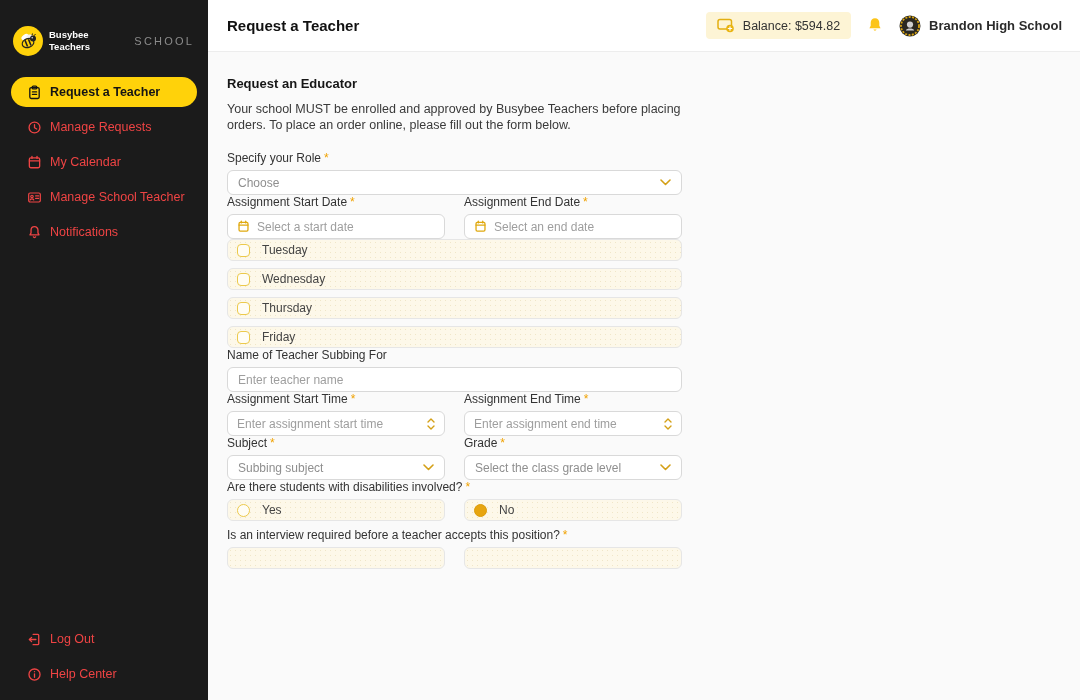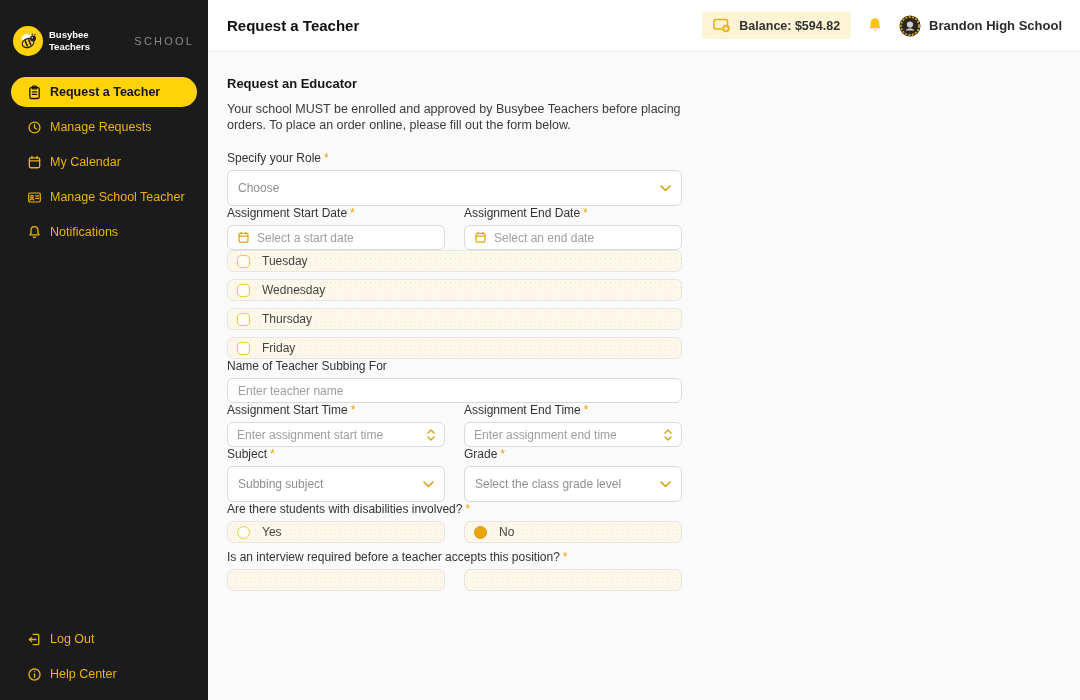--- a/index.html
+++ b/index.html
@@ -7,46 +7,46 @@
   body { font-family:"Liberation Sans","DejaVu Sans",sans-serif; background:#fafafa; }
   .app { display:flex; width:100%; height:100%; }
 
   
   .sidebar { width:208px; flex-shrink:0; background:#1b1b1b; color:#f2f2f2; display:flex; flex-direction:column; }
   .logo-row { display:flex; align-items:center; padding:26px 14px 0 13px; }
   .logo-circle { width:30px; height:30px; border-radius:50%; background:#ffd20a; display:flex; align-items:center; justify-content:center; flex-shrink:0; }
   .logo-text { margin-left:6px; font-size:9.5px; font-weight:700; line-height:1.25; color:#fff; }
   .portal-label { margin-left:auto; color:#8b8b8b; font-size:11px; letter-spacing:2.2px; }
   .nav { margin-top:21px; padding:0 11px; }
-  .nav-item { height:30px; display:flex; align-items:center; padding-left:16px; margin-bottom:5px; border-radius:16px; font-size:12.5px; color:#eab308; cursor:pointer; }
+  .nav-item { height:30px; display:flex; align-items:center; padding-left:16px; margin-bottom:5px; border-radius:16px; font-size:12.5px; color:#ef4444; cursor:pointer; }
   .nav-item .ni { width:15px; height:15px; margin-right:8px; flex-shrink:0; display:flex; }
   .nav-item.active { background:#ffd20a; color:#141414; font-weight:700; }
   .sidebar-footer { margin-top:auto; padding:0 1px 6px 11px; }
 
   
   .main { flex:1; min-width:0; display:flex; flex-direction:column; background:#fafafa; }
   .topbar { height:52px; flex-shrink:0; background:#fff; border-bottom:1px solid #ededed; display:flex; align-items:center; padding:0 18px 0 19px; }
   .page-title { font-size:15px; font-weight:700; color:#111; }
   .topbar-right { margin-left:auto; display:flex; align-items:center; gap:16px; }
-  .balance-badge { display:flex; align-items:center; gap:8px; background:#fdf4d5; border-radius:4px; padding:6px 11px; font-size:12.5px; font-weight:700; color:#333; cursor:pointer; }
+  .balance-badge { display:flex; align-items:center; gap:8px; background:#fdf4d5; border-radius:4px; padding:6px 11px; font-size:12.5px; font-weight:400; color:#333; cursor:pointer; }
   .icon-btn { display:flex; cursor:pointer; }
   .profile { display:flex; align-items:center; gap:8px; font-size:13px; font-weight:600; color:#2b2b2b; cursor:pointer; }
 
   .content { padding:24px 8px 0 19px; overflow:hidden; flex:1; }
   .form-col { width:455px; }
   .section-heading { font-size:13px; font-weight:700; color:#161616; margin-bottom:11px; }
   .intro { font-size:12.5px; color:#3a3a3a; line-height:15.5px; margin-bottom:18px; }
 
   .field-group { }
   .field-label { font-size:12px; line-height:14px; color:#333; margin-bottom:5px; }
   .req { color:#f0a202; margin-left:3px; }
   .row { display:flex; gap:19px; }
   .col { width:218px; }
 
-  .select { height:36px; background:#fff; border:1px solid #d9d9d9; border-radius:6px; display:flex; align-items:center; padding:0 10px; cursor:pointer; }
+  .select { height:25px; background:#fff; border:1px solid #d9d9d9; border-radius:6px; display:flex; align-items:center; padding:0 10px; cursor:pointer; }
   .select .value { font-size:12px; color:#8f8f8f; }
   .select .chev { margin-left:auto; display:flex; }
 
   .input-wrap { height:25px; background:#fff; border:1px solid #d9d9d9; border-radius:6px; display:flex; align-items:center; padding:0 9px; }
   .input-wrap input { border:none; outline:none; flex:1; font-size:12px; color:#444; background:transparent; font-family:inherit; min-width:0; }
   .input-wrap input::placeholder { color:#9e9e9e; }
   .input-wrap .lead-ic { margin-right:7px; display:flex; flex-shrink:0; }
   .input-wrap .trail-ic { margin-left:6px; display:flex; flex-shrink:0; }
   .text-input { width:100%; height:25px; background:#fff; border:1px solid #d9d9d9; border-radius:6px; padding:0 10px; font-size:12px; color:#444; outline:none; font-family:inherit; }
   .text-input::placeholder { color:#9e9e9e; }

